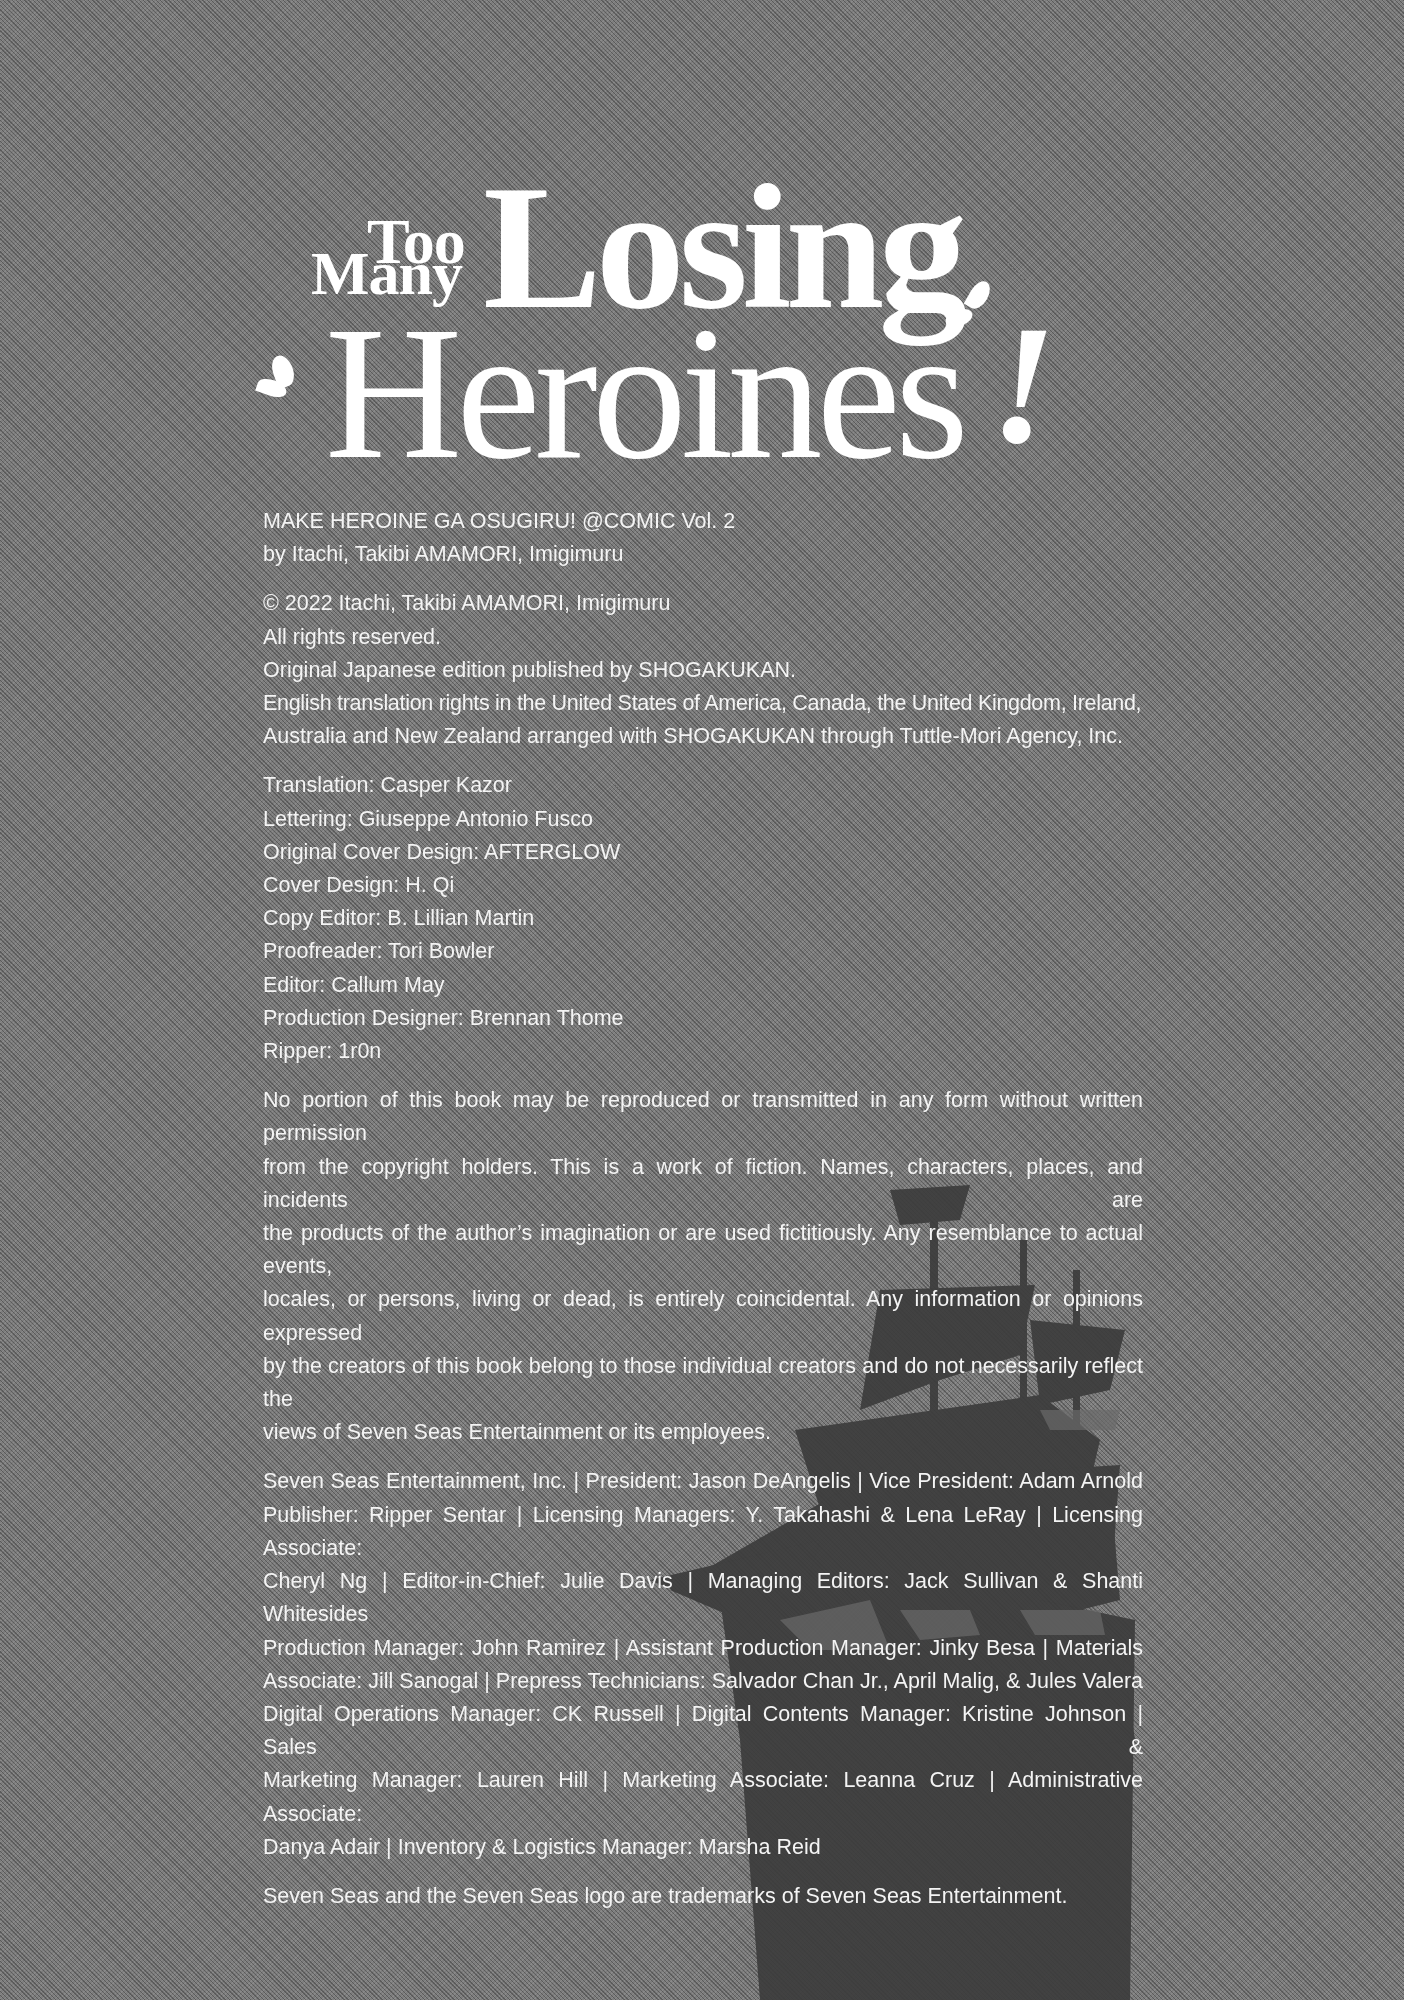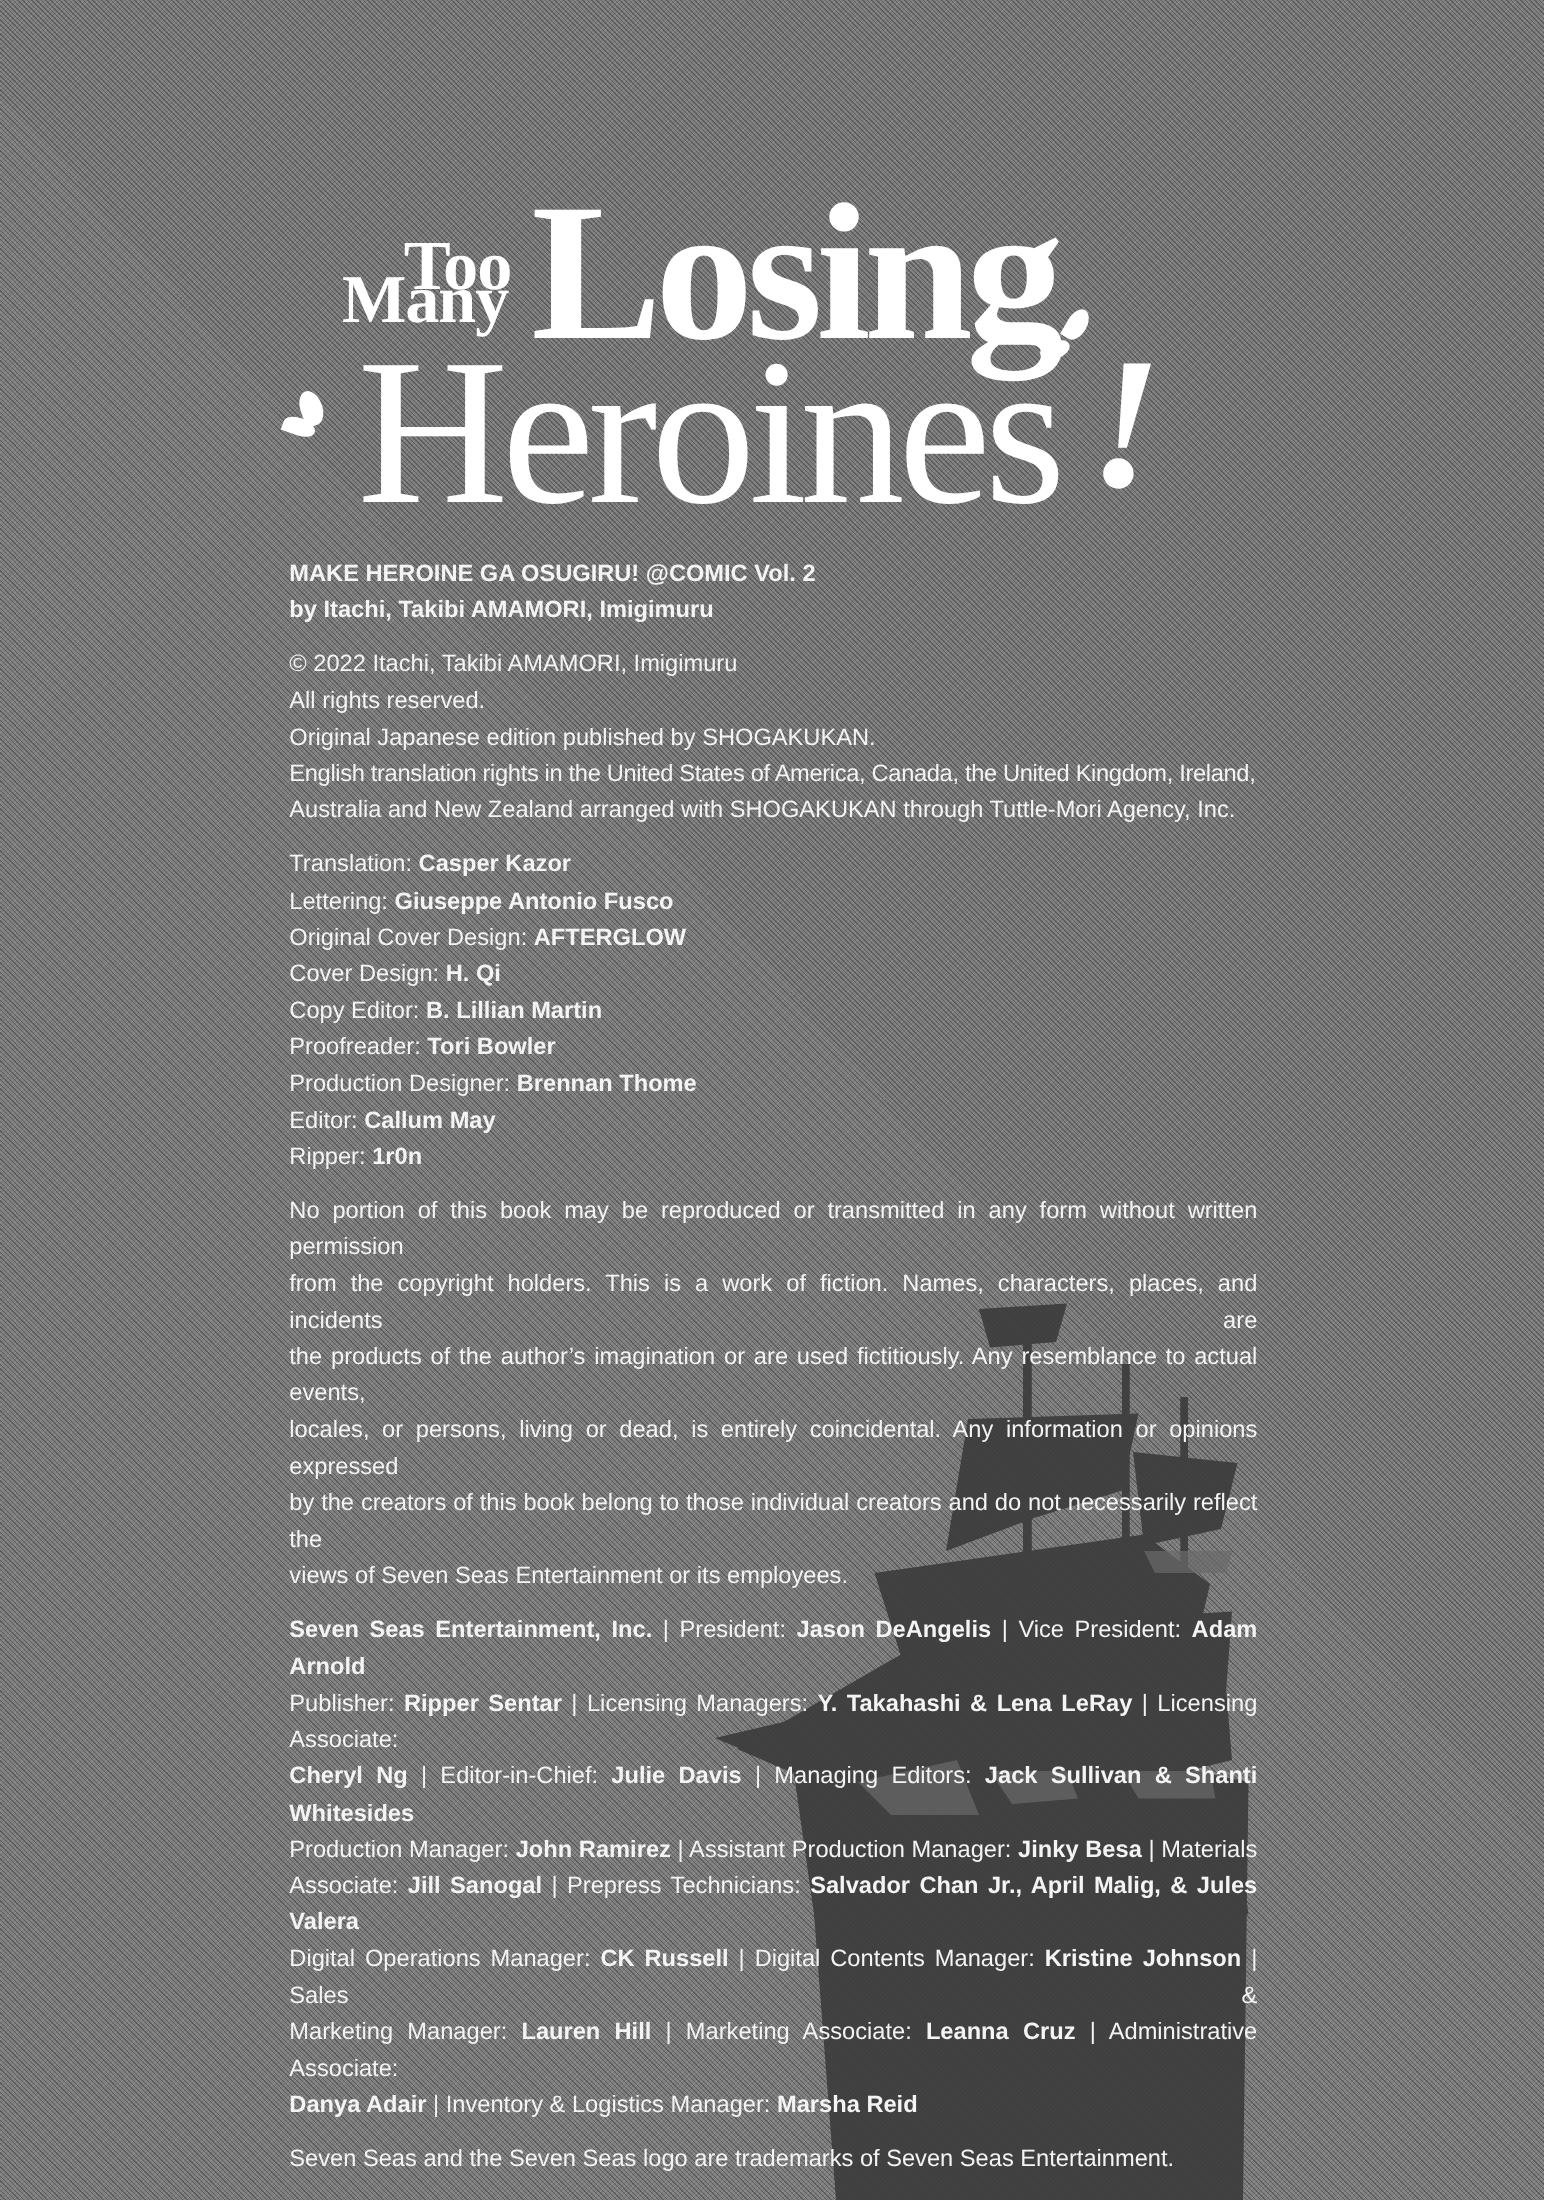--- a/index.html
+++ b/index.html
@@ -28,21 +28,21 @@
     position:absolute; left:70px; top:118px; font-family:"Liberation Serif", serif;
     font-size:190px; color:#ffffff; line-height:1; letter-spacing:-6px; font-weight:normal;
   }
   .logo .bang {
     position:absolute; left:735px; top:120px; font-family:"Liberation Serif", serif;
     font-style:italic; font-size:170px; color:#fff; line-height:1; font-weight:bold;
   }
   .logo .drop { position:absolute; background:#fff; border-radius:50% 50% 50% 0; }
   .content { position:absolute; left:263px; top:505px; width:880px; font-size:21.5px; line-height:33.2px; }
   .content p { margin:0 0 16px 0; }
-  .b { font-weight:bold; }
+  .b { font-weight:normal; }
   .line { display:block; white-space:nowrap; }
   .just { text-align:justify; text-align-last:justify; display:block; white-space:normal; }
 </style>
 </head>
 <body>
 
 <svg class="ship" viewBox="0 0 764 820" xmlns="http://www.w3.org/2000/svg">
   <g fill="#3c3c3c" opacity="0.92">
 
     <rect x="290" y="20" width="8" height="620"></rect>
@@ -99,22 +99,22 @@
     <span class="line">Australia and New Zealand arranged with SHOGAKUKAN through Tuttle-Mori Agency, Inc.</span>
   </p>
 
   <p>
     <span class="line"><span>Translation:</span> <span class="b">Casper Kazor</span></span>
     <span class="line"><span>Lettering:</span> <span class="b">Giuseppe Antonio Fusco</span></span>
     <span class="line"><span>Original Cover Design:</span> <span class="b">AFTERGLOW</span></span>
     <span class="line"><span>Cover Design:</span> <span class="b">H. Qi</span></span>
     <span class="line"><span>Copy Editor:</span> <span class="b">B. Lillian Martin</span></span>
     <span class="line"><span>Proofreader:</span> <span class="b">Tori Bowler</span></span>
+    <span class="line"><span>Editor:</span> <span class="b">Callum May</span></span>
     <span class="line"><span>Production Designer:</span> <span class="b">Brennan Thome</span></span>
-    <span class="line"><span>Editor:</span> <span class="b">Callum May</span></span>
     <span class="line"><span>Ripper:</span> <span class="b">1r0n</span></span>
   </p>
 
   <p>
     <span class="line just">No portion of this book may be reproduced or transmitted in any form without written permission</span>
     <span class="line just">from the copyright holders. This is a work of fiction. Names, characters, places, and incidents are</span>
     <span class="line just">the products of the author’s imagination or are used fictitiously. Any resemblance to actual events,</span>
     <span class="line just">locales, or persons, living or dead, is entirely coincidental. Any information or opinions expressed</span>
     <span class="line just">by the creators of this book belong to those individual creators and do not necessarily reflect the</span>
     <span class="line">views of Seven Seas Entertainment or its employees.</span>

